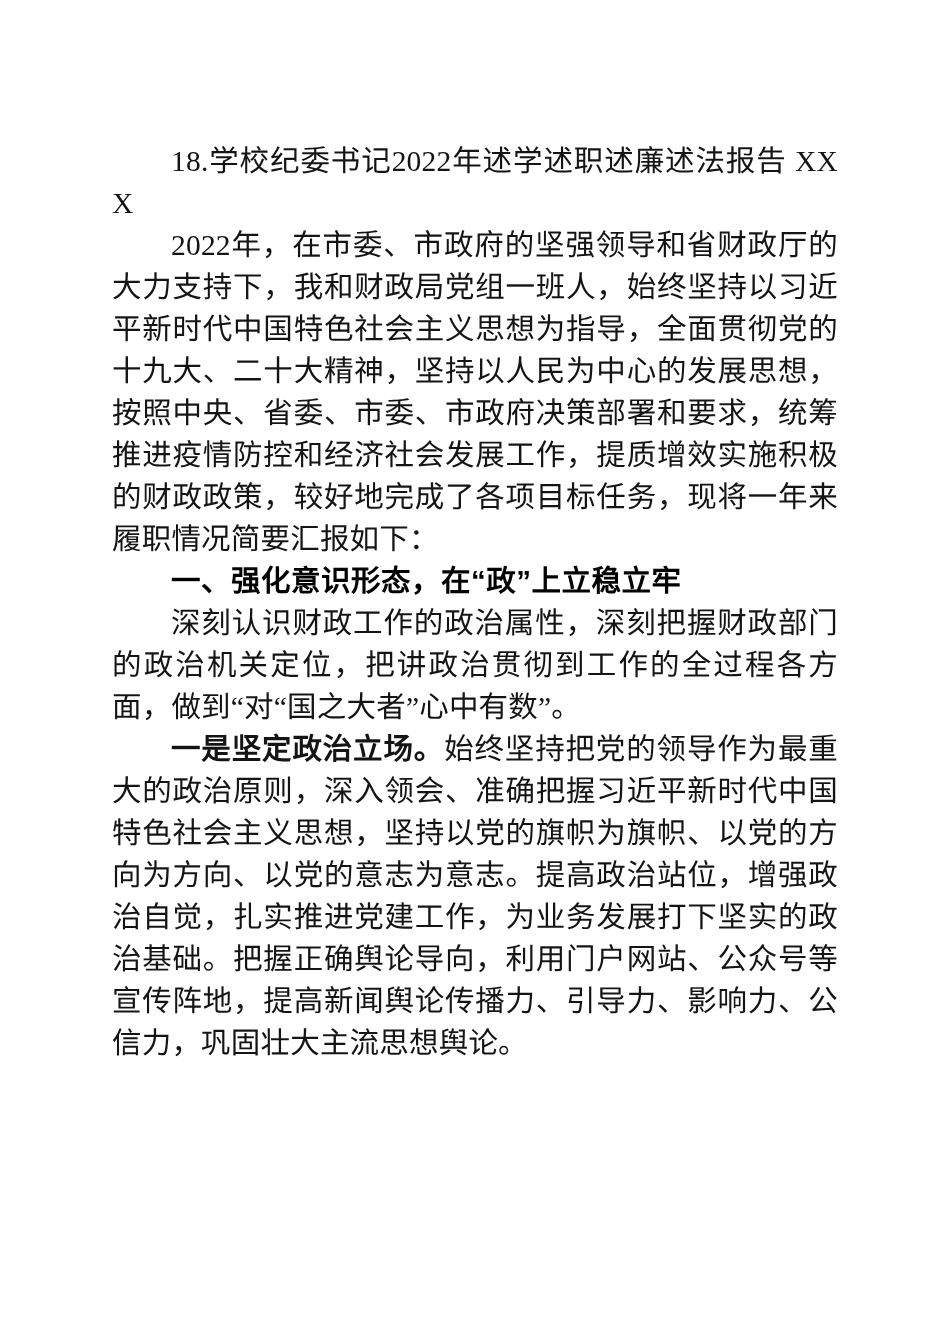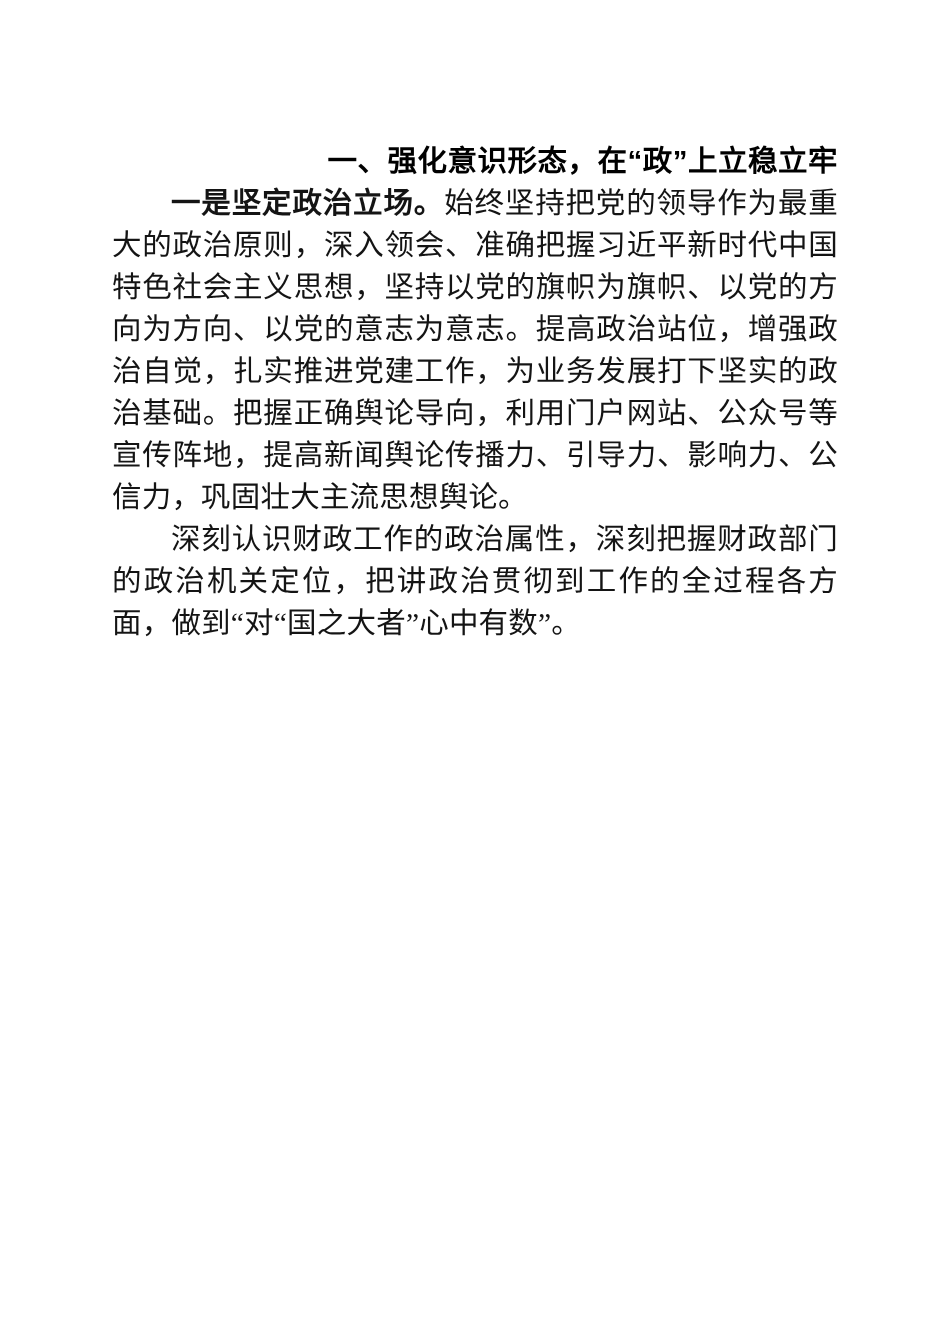--- a/index.html
+++ b/index.html
@@ -57,42 +57,44 @@
   
   .indent {
     text-indent: 2em;
   }
 
   
   .heading {
     font-family: "Liberation Sans", "DejaVu Sans", sans-serif;
     font-weight: 700;
     text-indent: 2em;
-    text-align: right;
+    text-align: left;
     color: #000000;
     letter-spacing: 0.5px;
   }
 
   
   .lead {
     font-weight: 700;
   }
 </style>
 </head>
 <body>
 
 <div class="page">
   <div class="doc-body">
 
+    <p class="line kaiti indent">18.学校纪委书记2022年述学述职述廉述法报告 XXX</p>
 
 
+    <p class="para kaiti indent">2022年，在市委、市政府的坚强领导和省财政厅的大力支持下，我和财政局党组一班人，始终坚持以习近平新时代中国特色社会主义思想为指导，全面贯彻党的十九大、二十大精神，坚持以人民为中心的发展思想，按照中央、省委、市委、市政府决策部署和要求，统筹推进疫情防控和经济社会发展工作，提质增效实施积极的财政政策，较好地完成了各项目标任务，现将一年来履职情况简要汇报如下：</p>
 
     <p class="heading">一、强化意识形态，在“政”上立稳立牢</p>
+
+    <p class="para kaiti indent">深刻认识财政工作的政治属性，深刻把握财政部门的政治机关定位，把讲政治贯彻到工作的全过程各方面，做到“对“国之大者”心中有数”。</p>
 
     <p class="para kaiti indent">
       <span class="lead">一是坚定政治立场。</span><span>始终坚持把党的领导作为最重大的政治原则，深入领会、准确把握习近平新时代中国特色社会主义思想，坚持以党的旗帜为旗帜、以党的方向为方向、以党的意志为意志。提高政治站位，增强政治自觉，扎实推进党建工作，为业务发展打下坚实的政治基础。把握正确舆论导向，利用门户网站、公众号等宣传阵地，提高新闻舆论传播力、引导力、影响力、公信力，巩固壮大主流思想舆论。</span>
     </p>
-
-    <p class="para kaiti indent">深刻认识财政工作的政治属性，深刻把握财政部门的政治机关定位，把讲政治贯彻到工作的全过程各方面，做到“对“国之大者”心中有数”。</p>
 
 
   </div>
 </div>
 
 </body></html>

